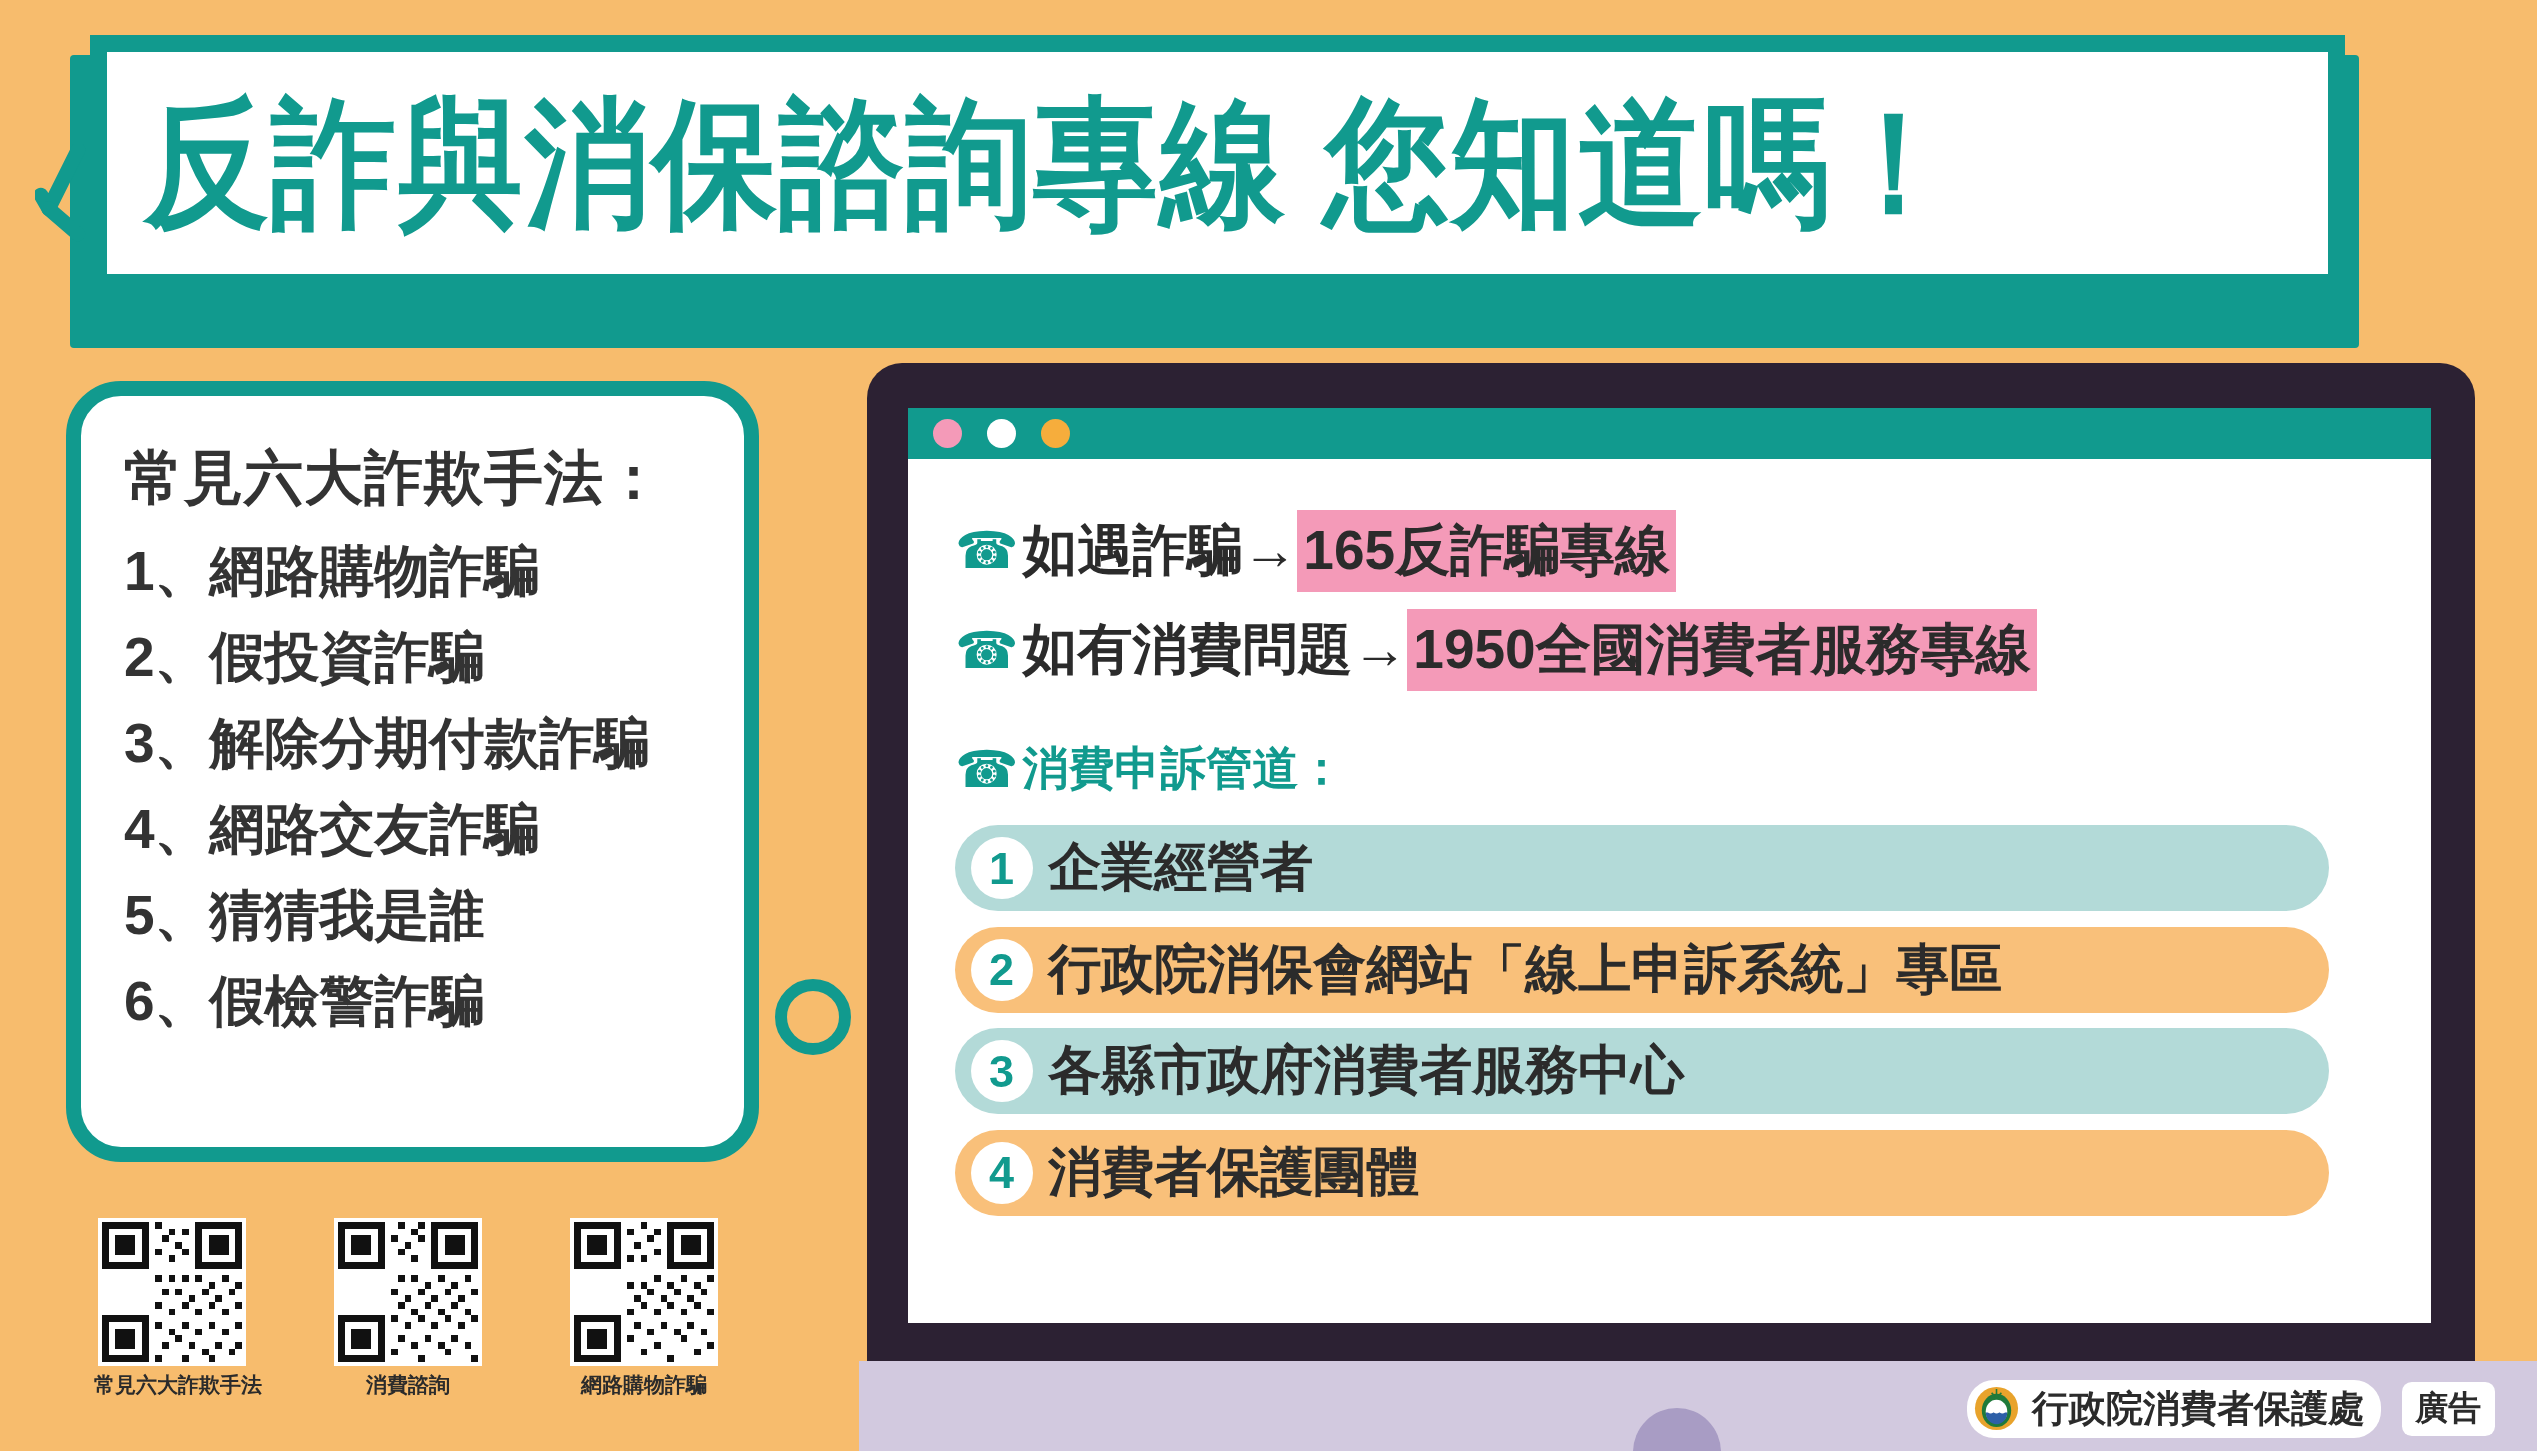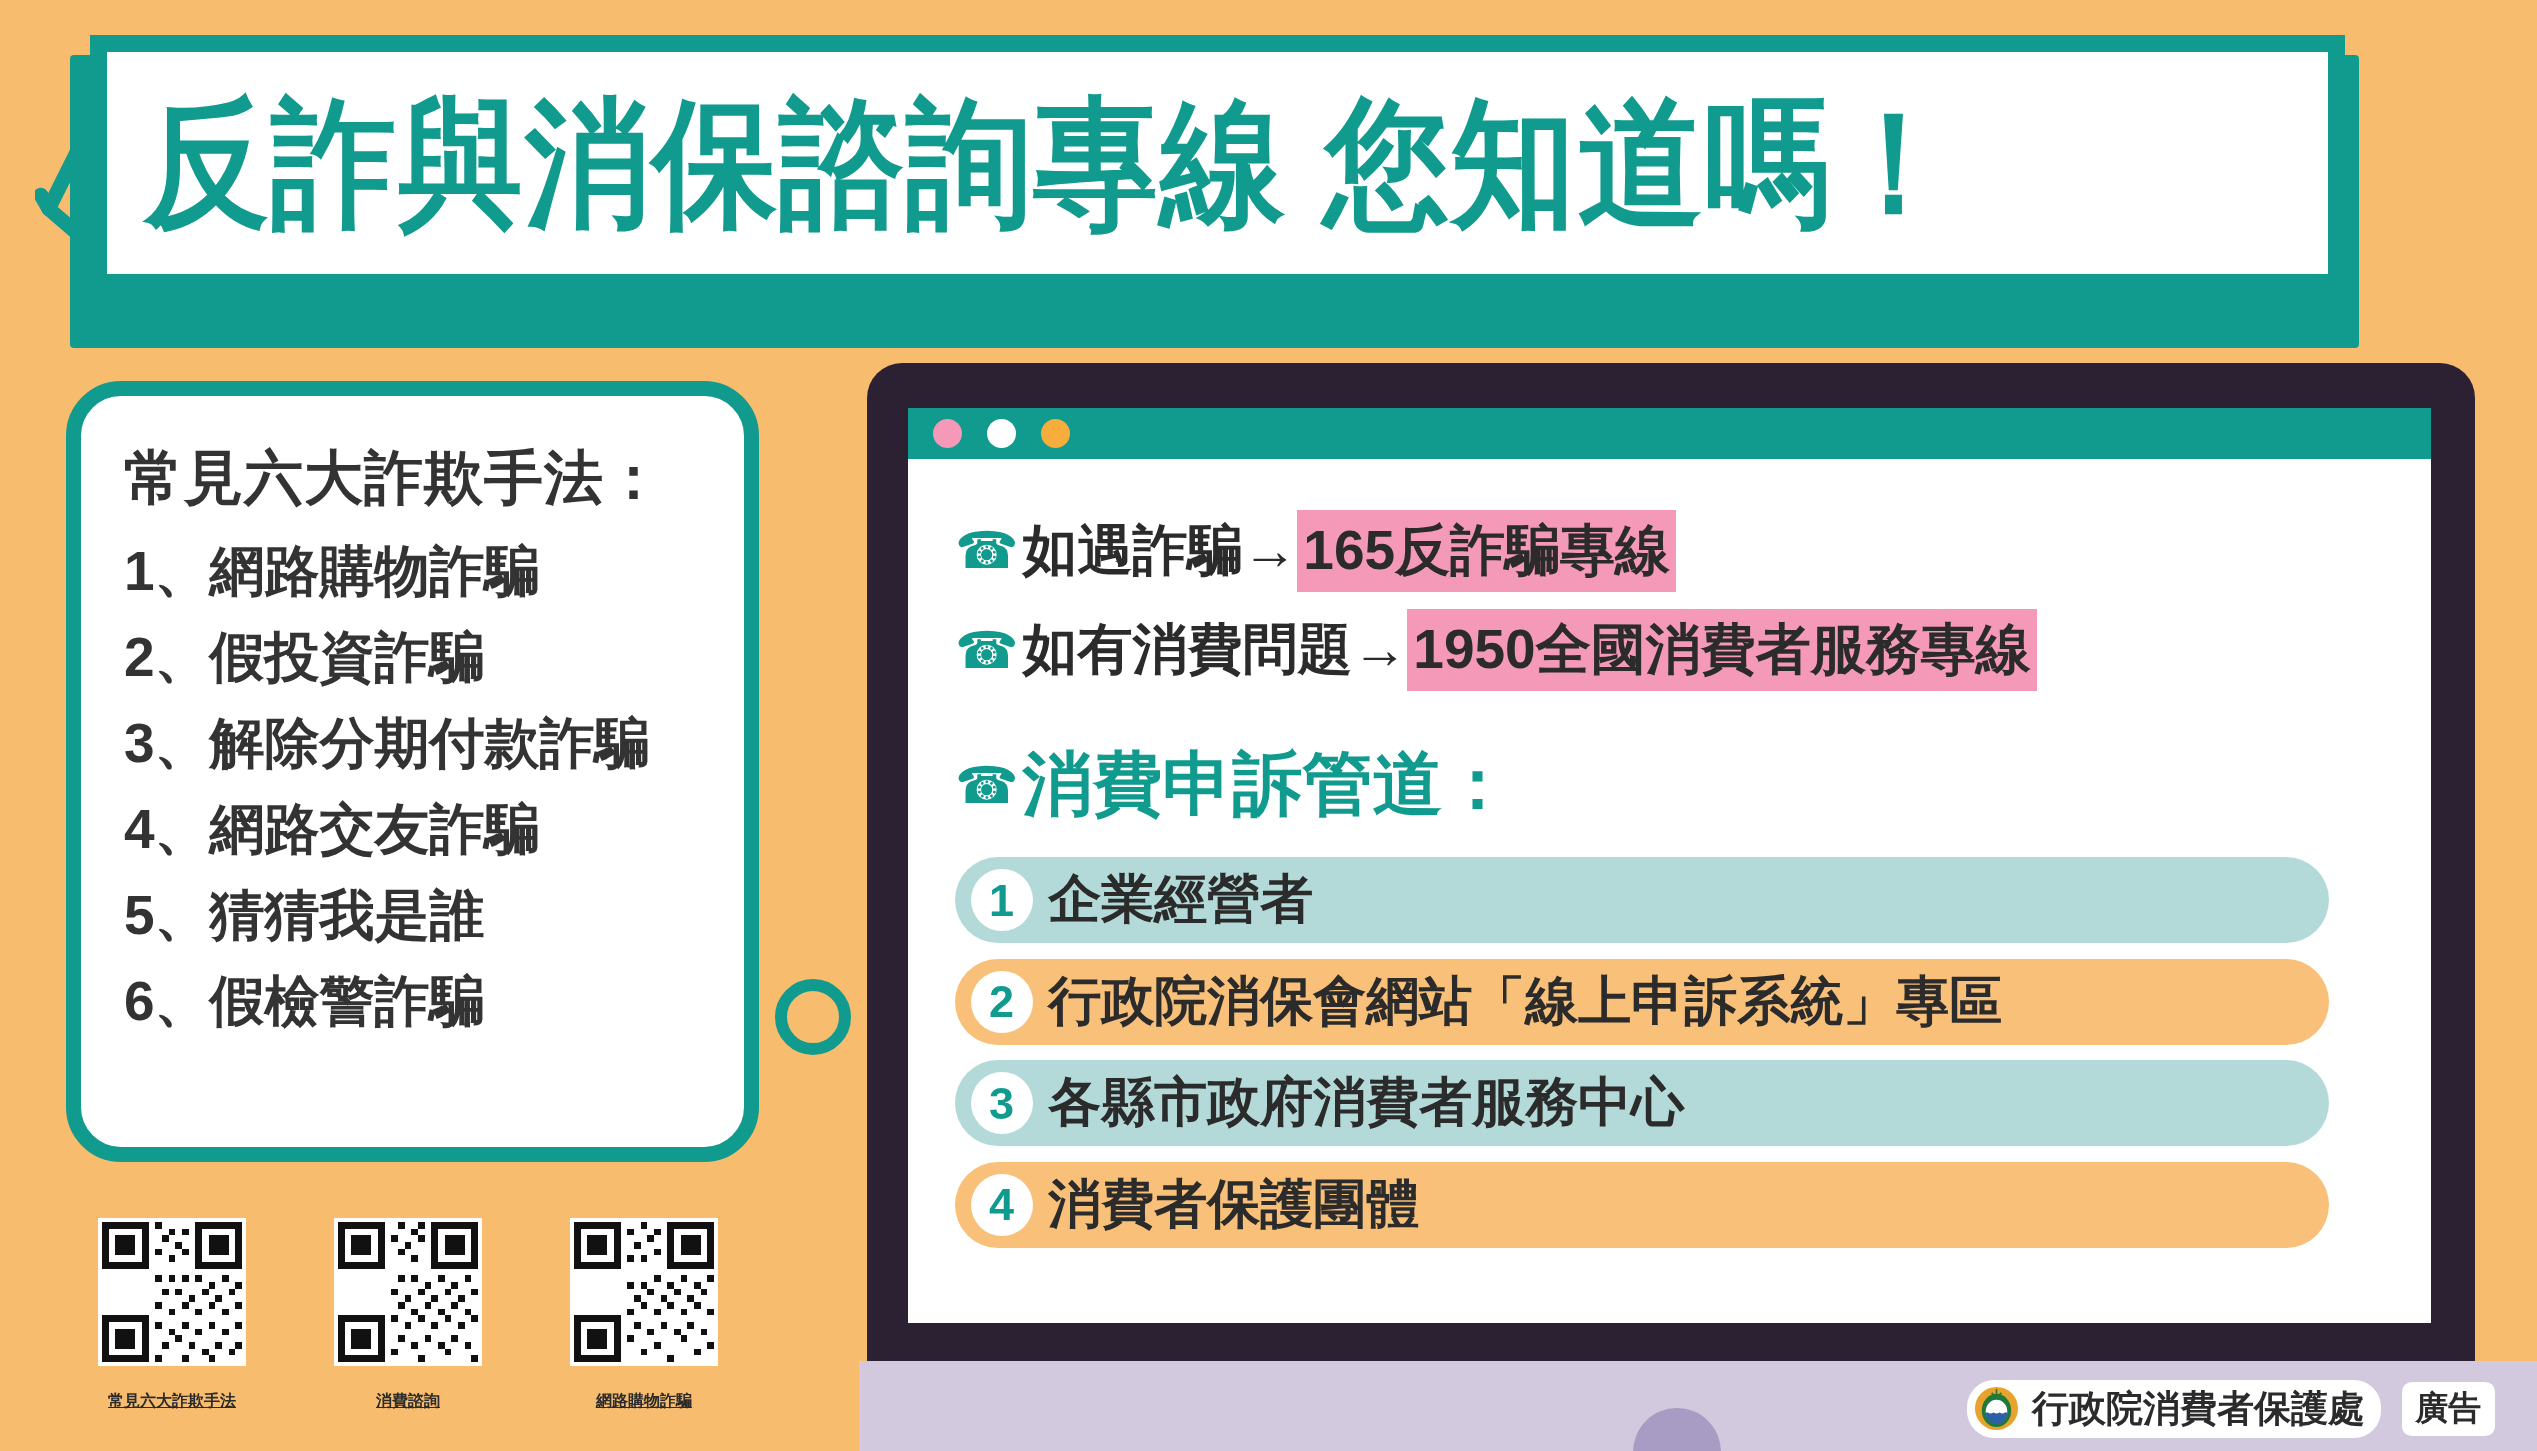--- a/index.html
+++ b/index.html
@@ -181,21 +181,21 @@
   }
 
   .channel-heading {
     display: flex;
     align-items: center;
     margin-top: 47px;
     margin-bottom: 25px;
     white-space: nowrap;
   }
   .channel-heading .label {
-    font-size: 70px;
+    font-size: 46px;
     font-weight: bold;
     color: #119a8e;
     letter-spacing: 0px;
   }
 
   .pill {
     display: flex;
     align-items: center;
     height: 86px;
     border-radius: 43px;
@@ -249,26 +249,25 @@
   .qr-cell { width: 156px; text-align: center; }
   .qr-img {
     width: 148px; height: 148px;
     background: #ffffff;
     padding: 3.9px;
     box-sizing: border-box;
     display: block;
     margin: 0 auto;
   }
   .qr-caption {
-    margin-top: 25px;
-    font-size: 16px;
+    margin-top: 5px;
+    font-size: 21px;
     font-weight: bold;
     color: #2b2b2b;
     white-space: nowrap;
-    text-decoration: underline;
   }
 
   
   .footer {
     position: absolute;
     right: 43px;
     top: 1380px;
     display: flex;
     align-items: center;
     gap: 21px;

